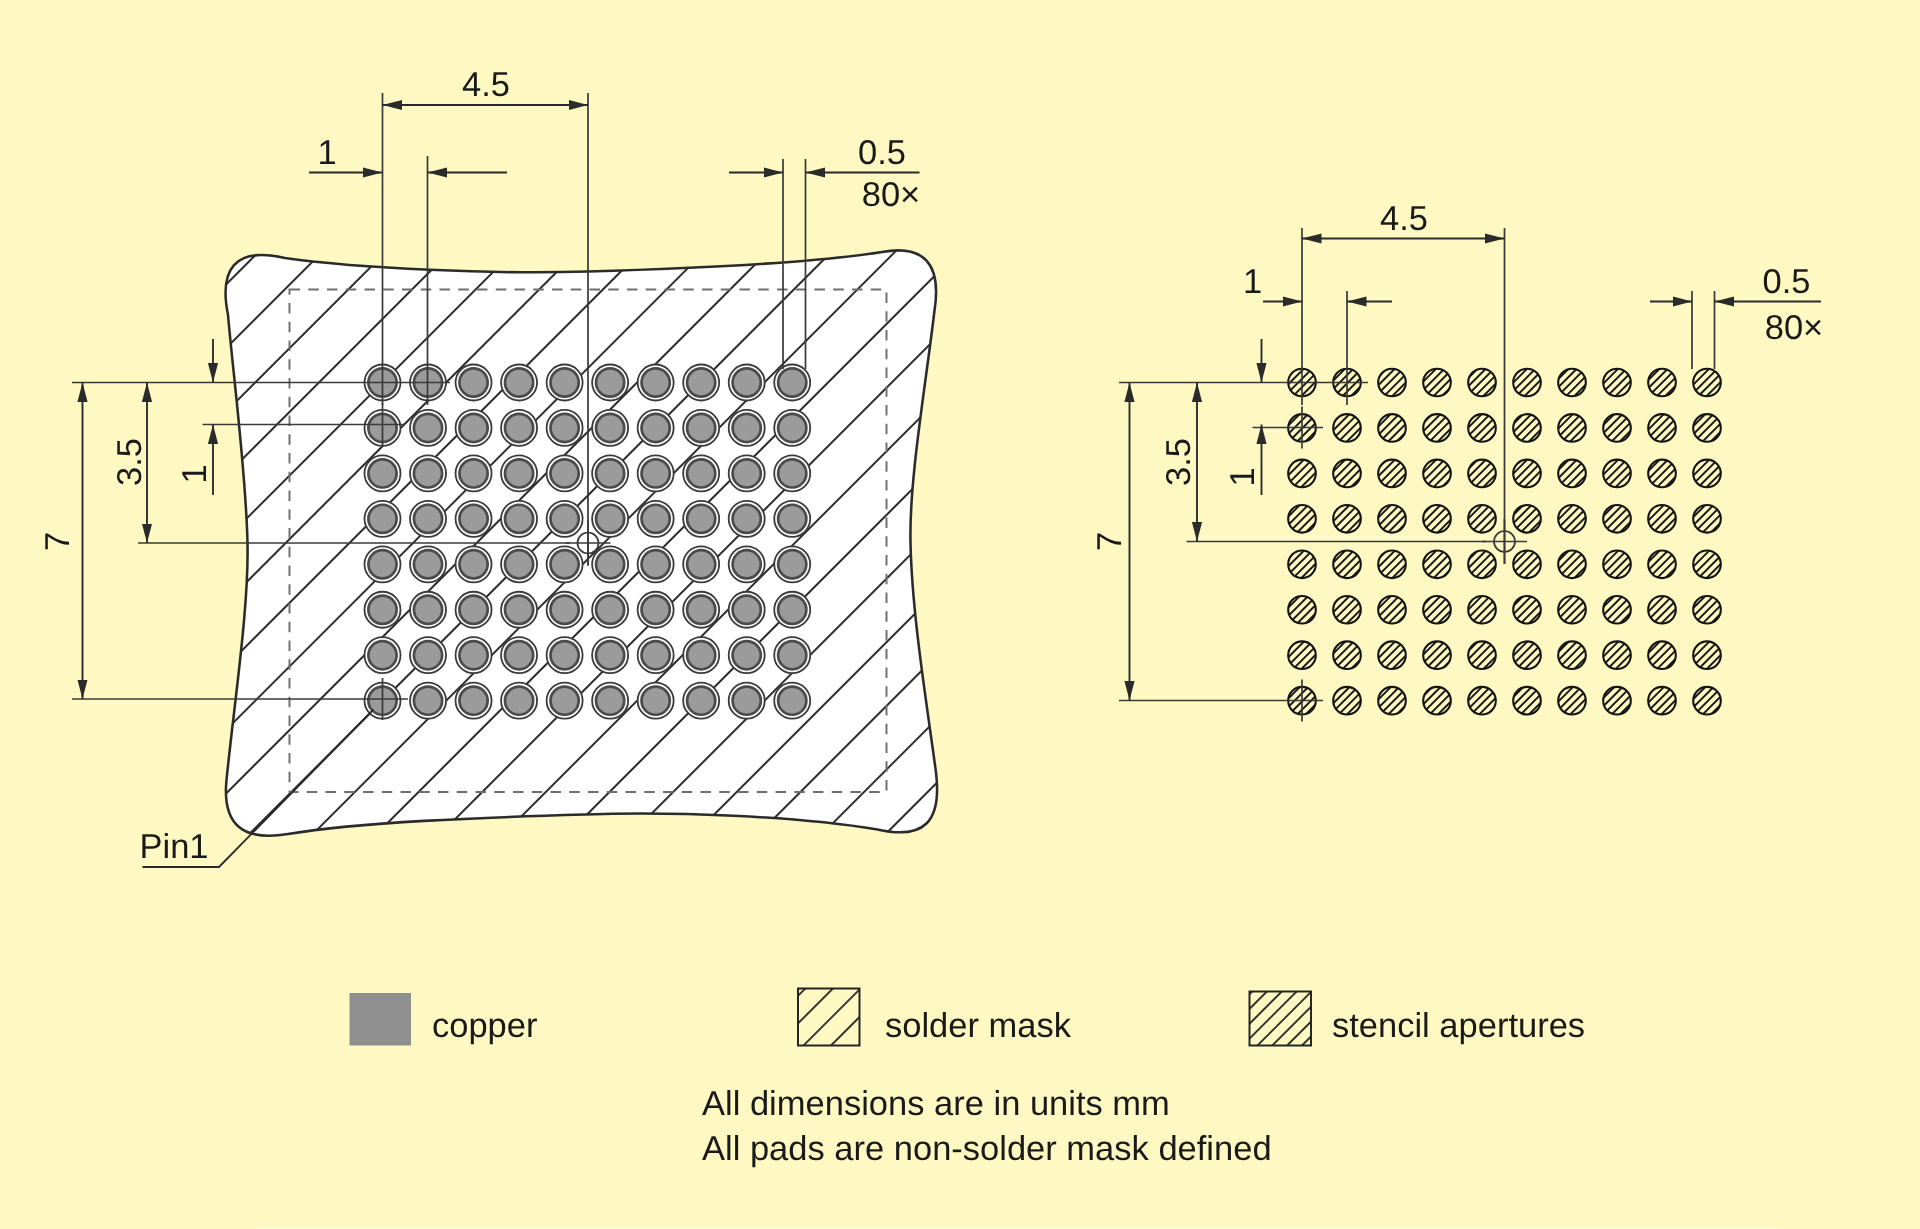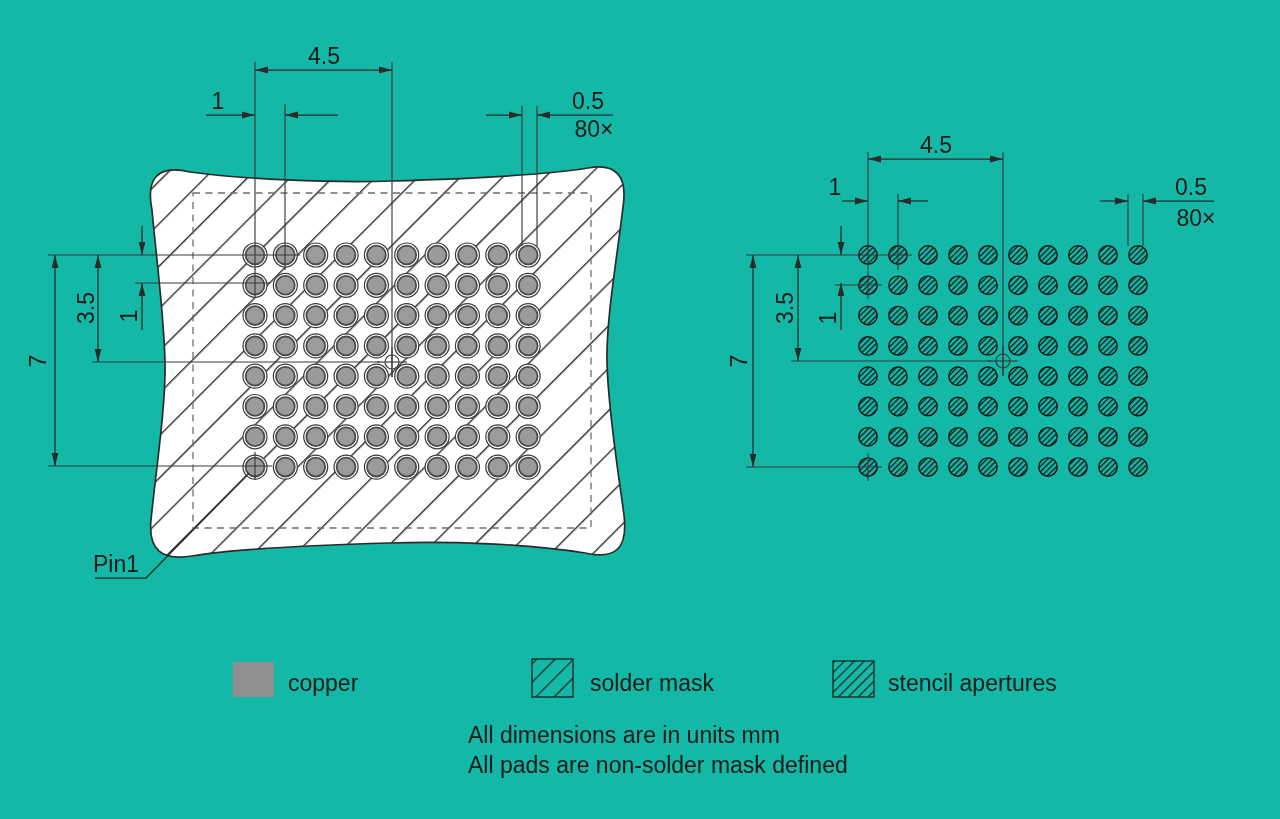--- a/index.html
+++ b/index.html
@@ -1,16 +1,16 @@
 <!DOCTYPE html>
 <html><head>
 <meta charset="utf-8">
 <style>
   html,body{margin:0;padding:0;background:#ffffff;}
-  .page{width:1280px;height:819px;position:relative;background:#14b8a6;overflow:hidden;text-decoration:underline;}
+  .page{width:1280px;height:819px;position:relative;background:#fef9c3;overflow:hidden;text-decoration:underline;}
   svg{display:block;}
   text{font-family:"Liberation Sans","DejaVu Sans",sans-serif;fill:#1a1a1a;}
   .dimtxt{font-size:23px;}
   .lbltxt{font-size:23px;}
   .dimline{stroke:#2b2b2b;stroke-width:1.25;fill:none;}
   .extline{stroke:#3a3a3a;stroke-width:1.15;fill:none;}
   .boardline{stroke:#2b2b2b;stroke-width:1.7;fill:#ffffff;}
   .dashrect{stroke:#6e6e6e;stroke-width:1.3;fill:none;stroke-dasharray:7 5.5;}
   .cross{stroke:#3a3a3a;stroke-width:1.15;fill:none;}
 </style>

